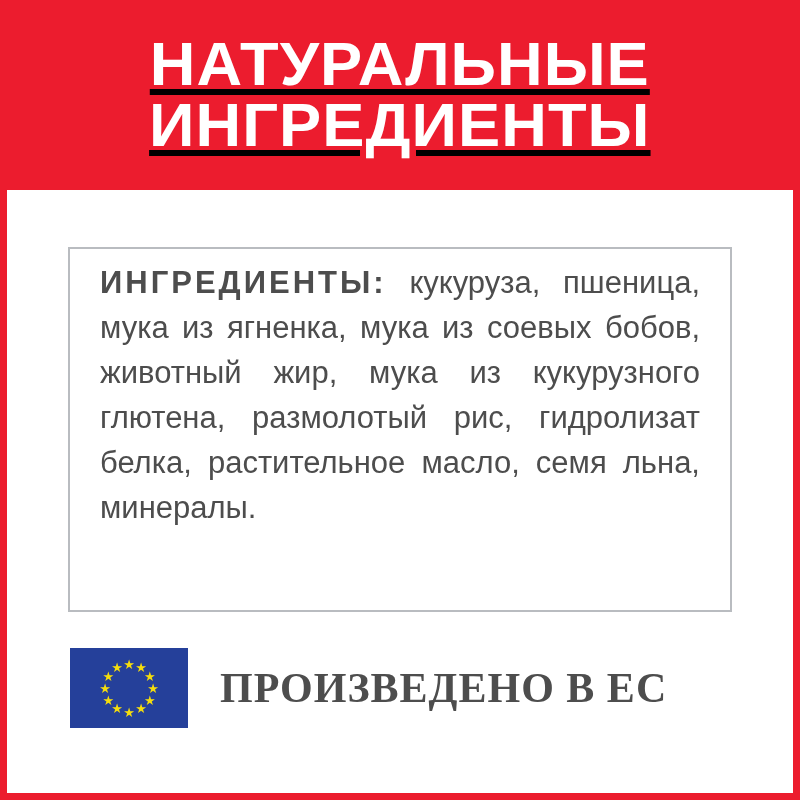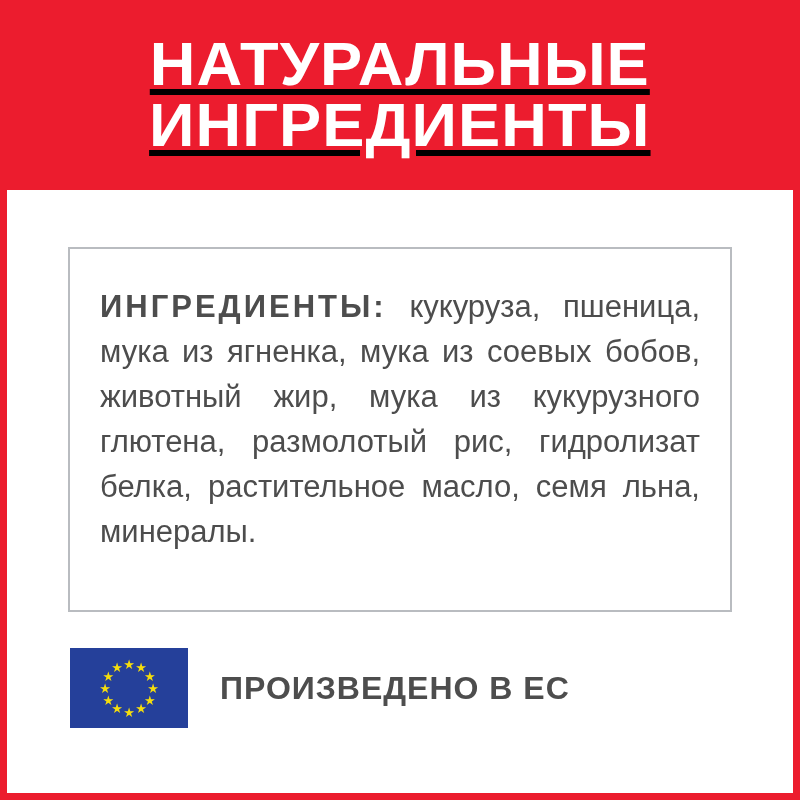--- a/index.html
+++ b/index.html
@@ -56,21 +56,21 @@
 
   .ingredients-box {
     position: absolute;
     left: 68px;
     top: 247px;
     width: 664px;
     height: 365px;
     border: 2px solid #b9bcc0;
     box-sizing: border-box;
     background: #ffffff;
-    padding: 36px 30px 20px 30px;
+    padding: 12px 30px 20px 30px;
   }
   .ingredients-text {
     color: #4d4d4d;
     font-family: "Liberation Sans", sans-serif;
     font-size: 31px;
     line-height: 1.45;
     text-align: justify;
     text-align-last: left;
     word-spacing: 1px;
   }
@@ -98,23 +98,23 @@
     position: absolute;
     color: #f5dd0d;
     font-size: 13px;
     line-height: 13px;
     width: 13px;
     height: 13px;
     text-align: center;
   }
   .origin-text {
     color: #4d4d4d;
-    font-family: Liberation Sans, sans-serif;
+    font-family: Liberation Serif, serif;
     font-weight: bold;
-    font-size: 32px;
+    font-size: 42px;
     letter-spacing: 1px;
     text-transform: uppercase;
     white-space: nowrap;
   }
 </style>
 </head>
 <body>
 
 <div class="page">
 

